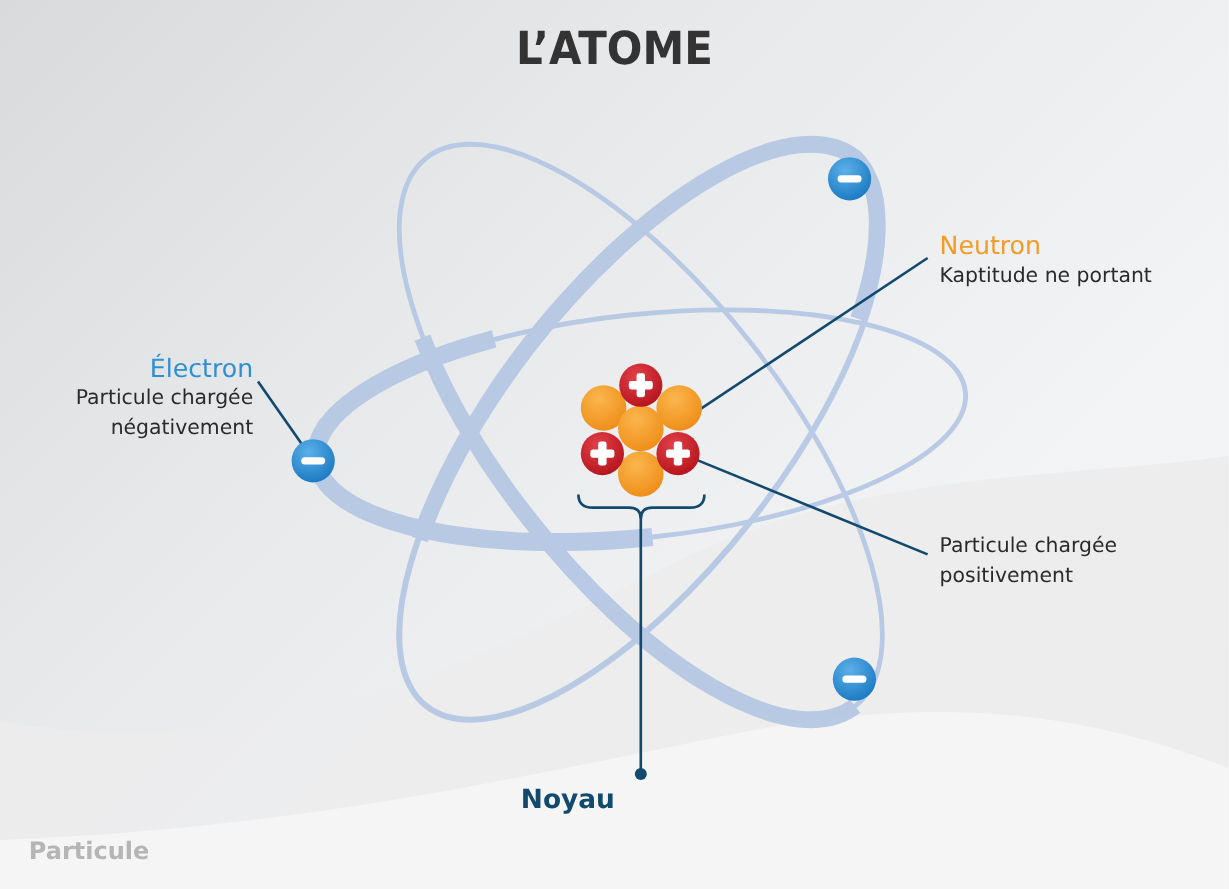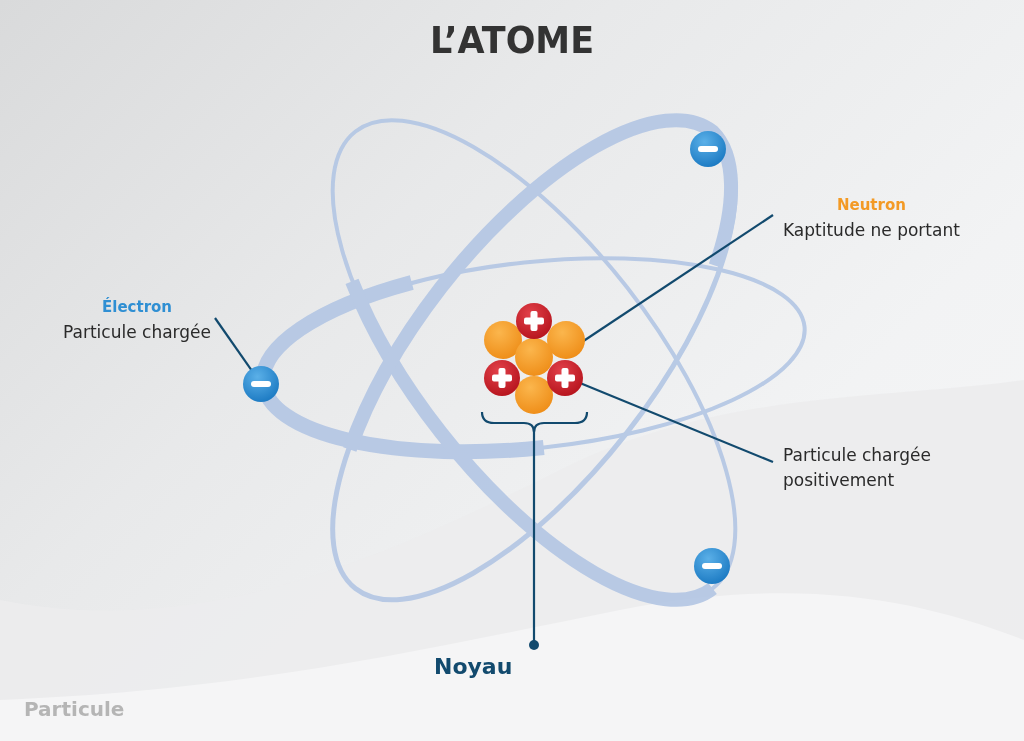--- a/index.html
+++ b/index.html
@@ -8,21 +8,21 @@
     font-family: "Liberation Sans", "DejaVu Sans", sans-serif;
     background: linear-gradient(135deg, #d9dadb 0%, #e8e9ea 35%, #f2f3f4 70%, #f6f6f7 100%);
   }
   .bg-svg, .atom-svg { position: absolute; left: 0; top: 0; }
   .title {
     position: absolute; left: 0; width: 1024px; top: 18px; text-align: center;
     font-family: "DejaVu Sans", sans-serif; font-weight: bold; font-size: 38px;
     color: #333333; letter-spacing: 0px; transform: scaleX(0.92);
   }
   .label { position: absolute; font-family: "DejaVu Sans", sans-serif; }
-  .label .name { font-weight: bold; font-size: 15px; line-height: 26px; text-align: center; }
+  .label .name { font-weight: normal; font-size: 21px; line-height: 26px; }
   .label .desc { font-size: 17px; line-height: 25px; color: #2a2a2a; }
   .label-electron { right: 813px; top: 294px; text-align: right; }
   .label-electron .name { color: #2f8fd3; }
   .label-neutron { left: 783px; top: 192px; }
   .label-neutron .name { color: #f39a25; }
   .label-proton { left: 783px; top: 443px; }
   .label-proton .name { color: #d0202c; }
   .label-noyau { position: absolute; left: 434px; width: 200px; top: 654px; 
     font-family: "DejaVu Sans", sans-serif; font-weight: bold; font-size: 22px; color: #124a6e; }
   .brand { position: absolute; left: 24px; top: 697px; font-family: "DejaVu Sans", sans-serif;
@@ -116,20 +116,21 @@
       <circle r="18" fill="url(#gRed)"></circle>
       <rect x="-10" y="-3.5" width="20" height="7" rx="2" fill="#fff"></rect>
       <rect x="-3.5" y="-10" width="7" height="20" rx="2" fill="#fff"></rect>
     </g>
   </g>
 </svg>
 
 <div class="label label-electron">
   <div class="name">Électron</div>
   <div class="desc">Particule chargée</div>
+  <div class="desc">négativement</div>
 </div>
 
 <div class="label label-neutron">
   <div class="name">Neutron</div>
   <div class="desc">Kaptitude ne portant</div>
 </div>
 
 <div class="label label-proton">
   <div class="desc">Particule chargée</div>
   <div class="desc">positivement</div>

